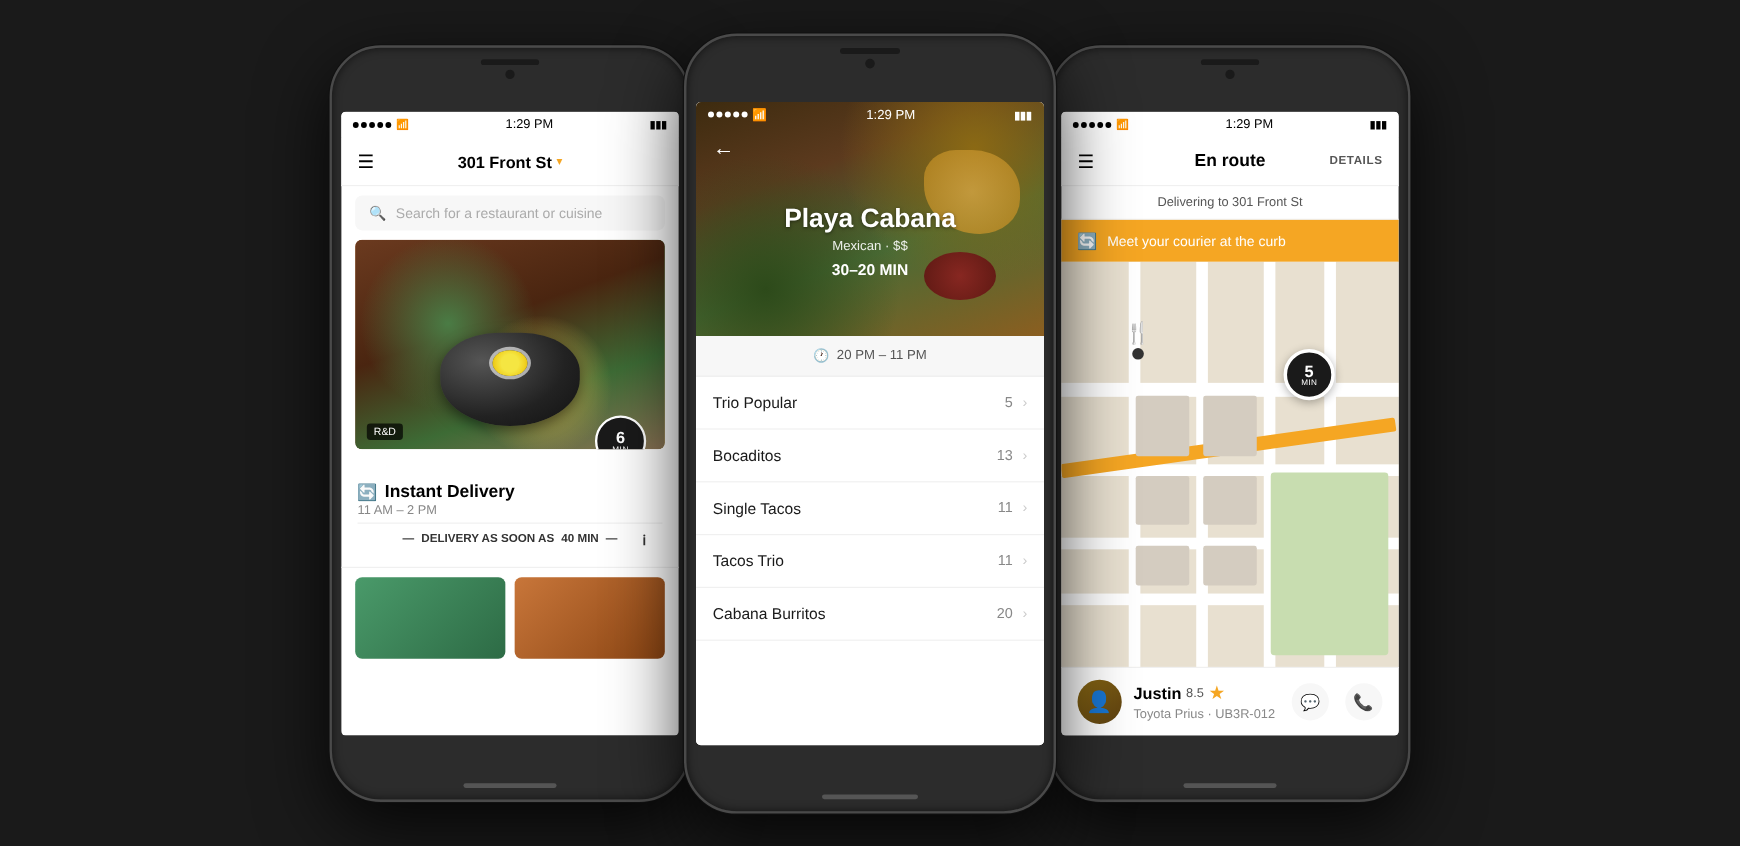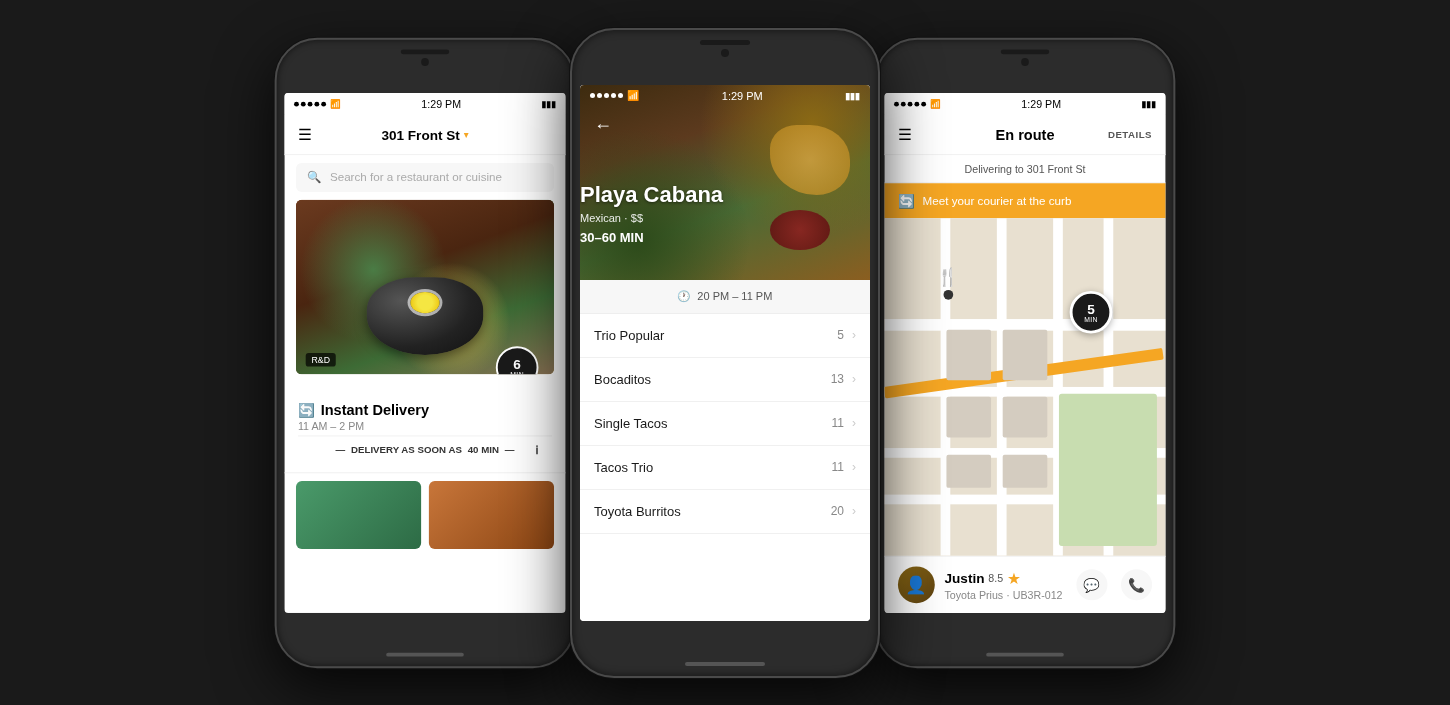--- a/index.html
+++ b/index.html
@@ -297,24 +297,24 @@
     .back-btn {
       position: absolute;
       top: 28px;
       left: 14px;
       color: #fff;
       font-size: 18px;
       z-index: 5;
     }
     .restaurant-hero-info {
       position: absolute;
-      bottom: 35px;
+      bottom: 48px;
       left: 0;
       right: 0;
-      text-align: left;
+      text-align: center;
       color: #fff;
     }
     .restaurant-name { font-size: 22px; font-weight: 700; text-shadow: 0 1px 3px rgba(0,0,0,0.5); }
     .restaurant-meta { font-size: 11px; color: rgba(255,255,255,0.9); margin-top: 4px; }
     .restaurant-time { font-size: 13px; font-weight: 600; margin-top: 6px; }
     .hours-bar {
       background: #f7f7f7;
       padding: 10px 14px;
       display: flex;
       align-items: center;
@@ -590,21 +590,21 @@
           <div class="chips-visual"></div>
           <div class="plate-visual"></div>
           <div class="back-btn">←</div>
           <div class="restaurant-hero-info">
             <div class="restaurant-name">Playa Cabana</div>
             <div class="restaurant-meta">
               <span>Mexican</span>
               <span> · </span>
               <span>$$</span>
             </div>
-            <div class="restaurant-time">30–60 MIN</div>
+            <div class="restaurant-time">30–20 MIN</div>
           </div>
         </div>
 
         <div class="hours-bar">
           <span class="clock-icon">🕐</span>
           <span>20 PM – 11 PM</span>
         </div>
 
         <div class="menu-list">
 
@@ -622,21 +622,21 @@
       <span class="menu-item-name">Single Tacos</span>
       <span class="menu-item-count">11</span>
       <span class="chevron-right">›</span>
     </div>
             <div class="menu-item">
       <span class="menu-item-name">Tacos Trio</span>
       <span class="menu-item-count">11</span>
       <span class="chevron-right">›</span>
     </div>
             <div class="menu-item">
-      <span class="menu-item-name">Toyota Burritos</span>
+      <span class="menu-item-name">Cabana Burritos</span>
       <span class="menu-item-count">20</span>
       <span class="chevron-right">›</span>
     </div>
           </div>
       </div>
     </div>
     <div class="phone-bottom-bar"></div>
   </div>
 
   <div class="phone">

